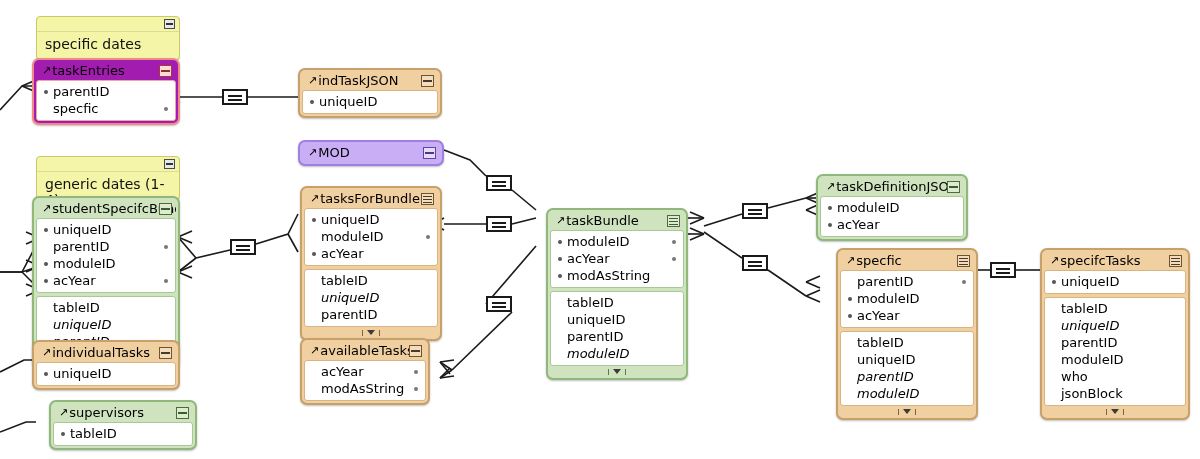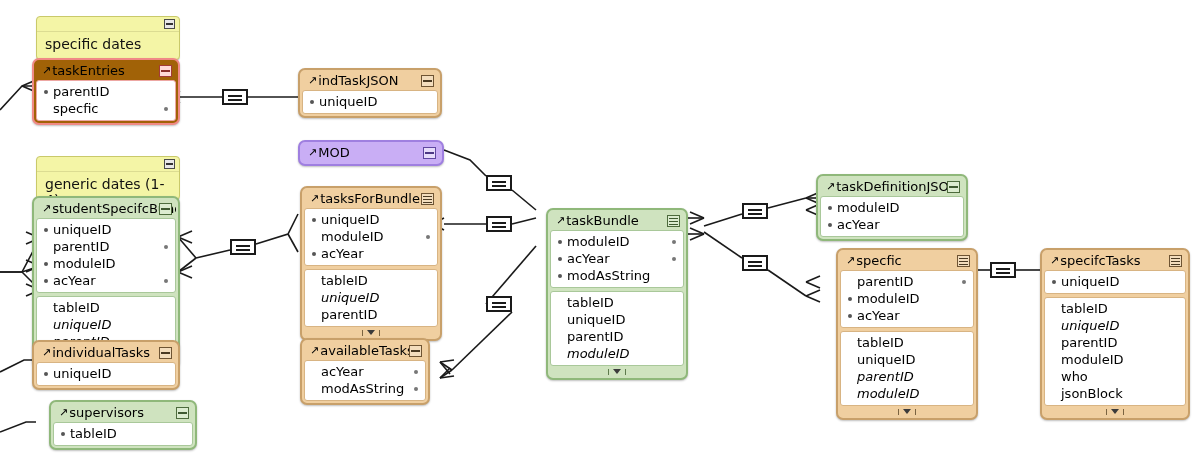--- a/index.html
+++ b/index.html
@@ -72,21 +72,21 @@
     position:absolute;left:50%;top:0;transform:translateX(-50%);
     width:0;height:0;border-left:4px solid transparent;border-right:4px solid transparent;
     border-top:5px solid #3b3b3b;
   }
 
   
   .tbl.green{border-color:#8fb87a;background:#cfe3bf;}
   .tbl.green .sec{border-color:#a9c89a;}
   .tbl.green .foot::after{background:
       linear-gradient(to right,transparent 0,transparent 2px,#5e7a4c 2px,#5e7a4c 3px,transparent 3px,transparent 19px,#5e7a4c 19px,#5e7a4c 20px,transparent 20px);}
-  .tbl.red{border-color:#f08a86;background:#a16207;}
+  .tbl.red{border-color:#f08a86;background:#a21caf;}
   .tbl.red .sec{border-color:#eda7a3;}
   .tbl.purple{border-color:#9f7fe0;background:#c9aef5;}
 
   
   .ctl{
     position:absolute;right:4px;top:3px;width:13px;height:12px;box-sizing:border-box;
     border:1px solid #6e5433;background:#f3ddbd;
   }
   .ctl::after{content:"";position:absolute;left:1px;right:1px;top:4px;height:2px;background:#4a3a23;}
   .ctl.lines::after{

